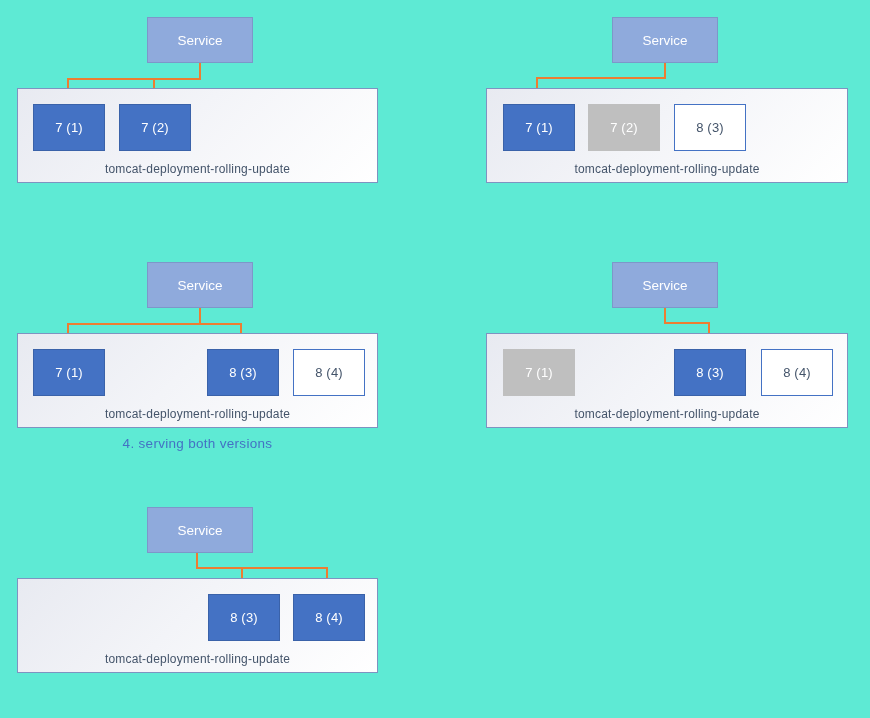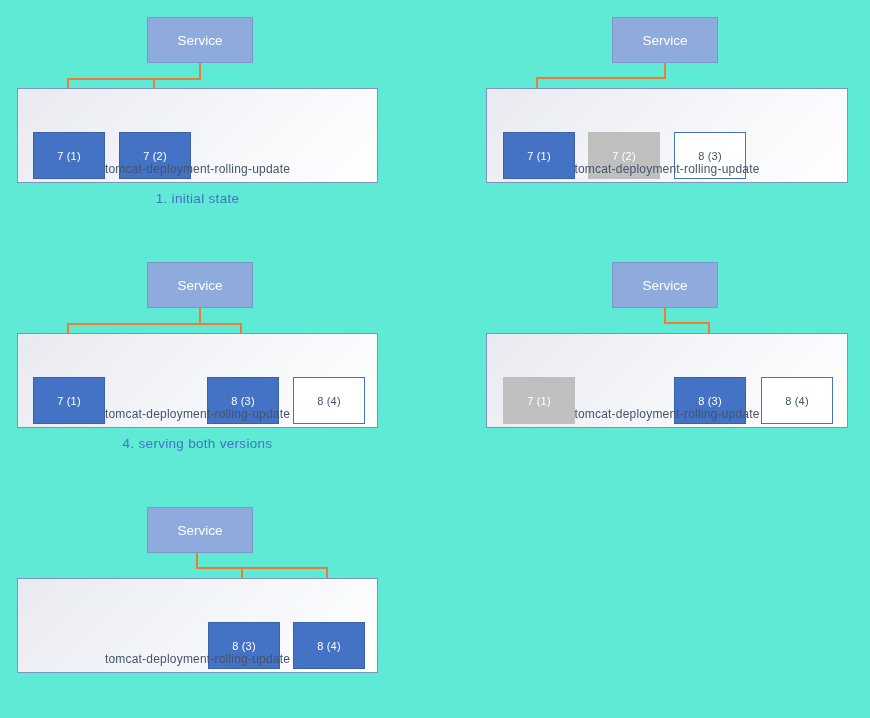--- a/index.html
+++ b/index.html
@@ -52,23 +52,22 @@
     border: 1px solid var(--container-border, #7e93c1);
     background: linear-gradient(135deg, #e8eaf1 0%, #f3f4f8 45%, #ffffff 100%);
   }
   .panel--right .deployment-box { left: 51px; width: 362px; }
 
   .pod {
     position: absolute;
     top: 15px;
     width: 72px; height: 47px;
     display: flex; align-items: center; justify-content: center;
-    font-size: 11px;
+    font-size: 13px;
     letter-spacing: 0.2px;
-    margin-top: 28px;
   }
   .pod--active {
     background: var(--pod-active, #4472c4);
     border: 1px solid var(--pod-active-border, #3a62a9);
     color: #ffffff;
   }
   .pod--off {
     background: var(--pod-off, #bfbfbf);
     border: 1px solid var(--pod-off, #bfbfbf);
     color: #ffffff;
@@ -111,21 +110,20 @@
       <path d="M200,63 L200,79 L68,79 L68,93"></path>
       <path d="M154,79 L154,93"></path>
       <polygon points="62.5,92 73.5,92 68,102"></polygon>
       <polygon points="148.5,92 159.5,92 154,102"></polygon>
     </svg>
     <div class="deployment-box">
       <div class="pod pod--active" style="left:15px">7 (1)</div>
       <div class="pod pod--active" style="left:101px">7 (2)</div>
       <div class="deployment-label">tomcat-deployment-rolling-update</div>
     </div>
-    <div class="caption">1. initial state</div>
   </section>
 
   <section class="panel panel--2 panel--right">
     <div class="service-box">Service</div>
     <svg class="connector" viewBox="0 0 435 245">
       <path d="M230,63 L230,78 L102,78 L102,93"></path>
       <polygon points="96.5,92 107.5,92 102,102"></polygon>
     </svg>
     <div class="deployment-box">
       <div class="pod pod--active" style="left:16px">7 (1)</div>

